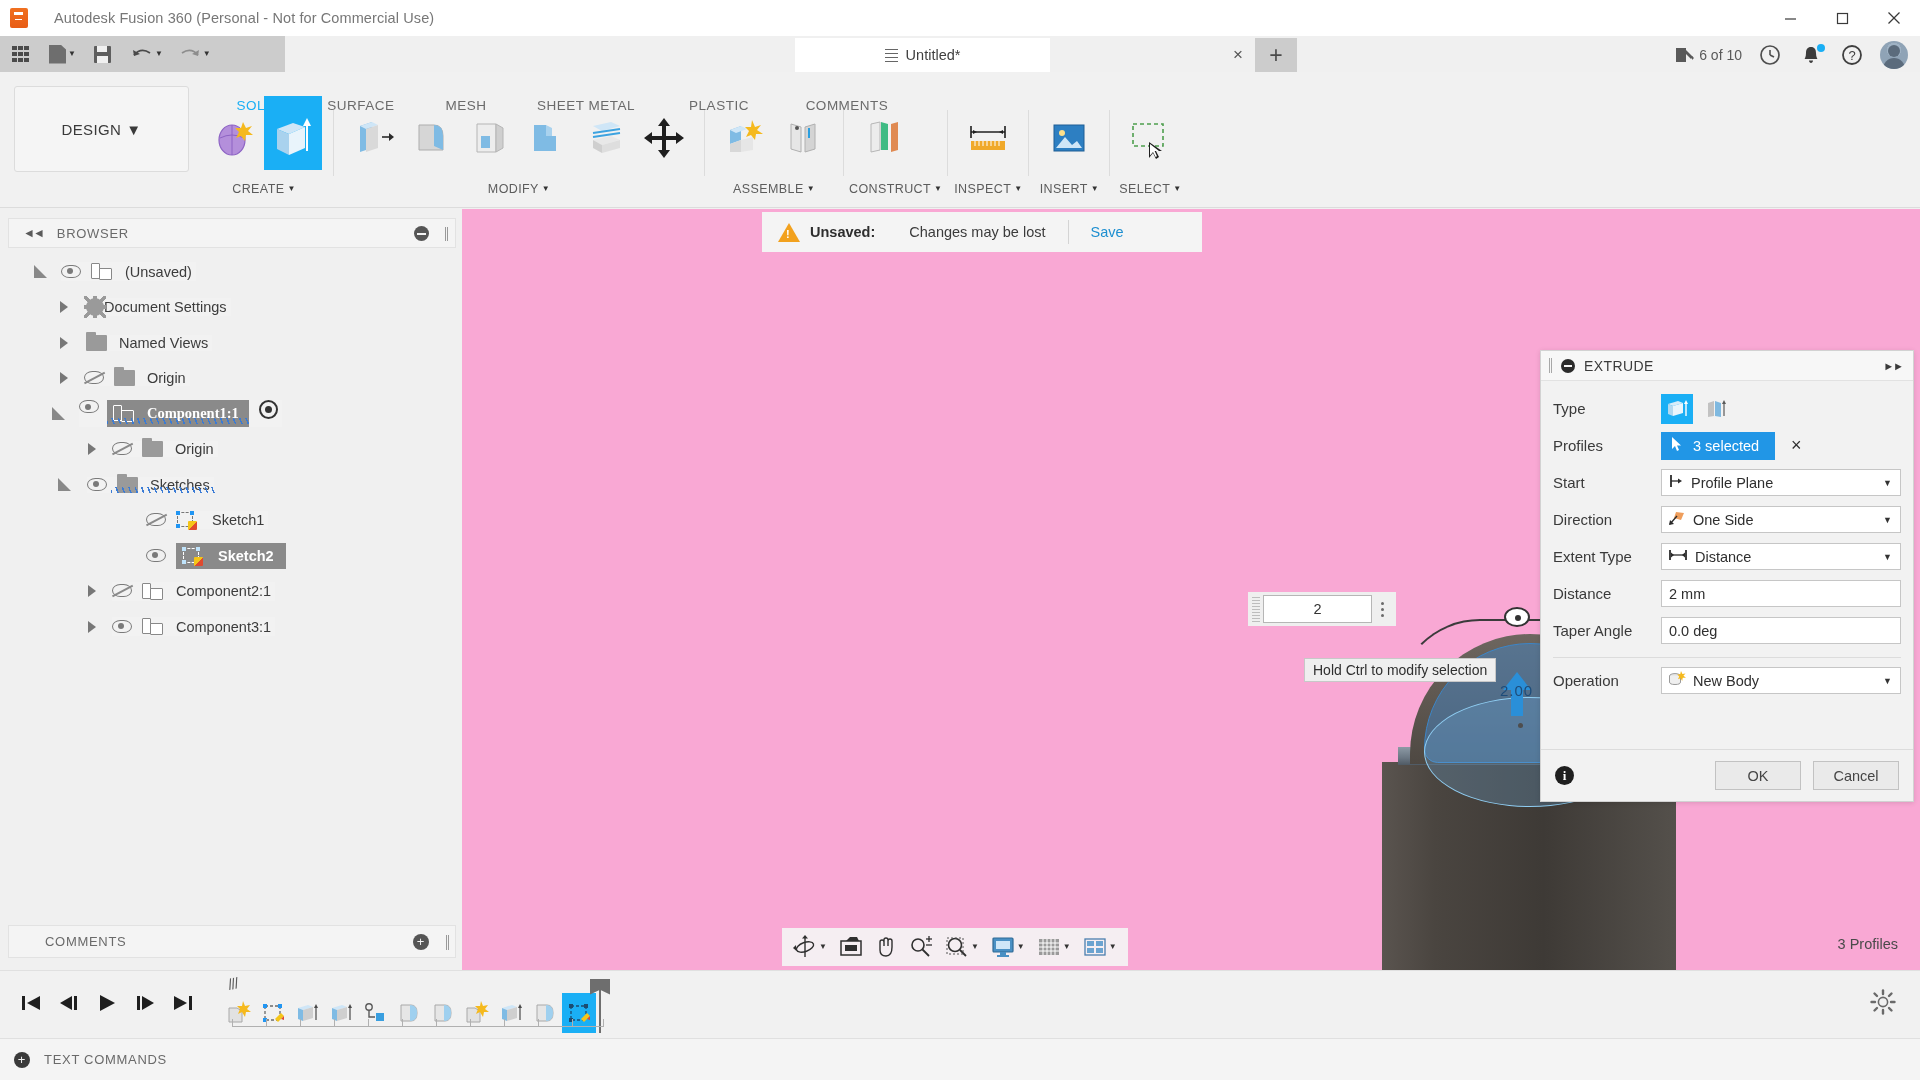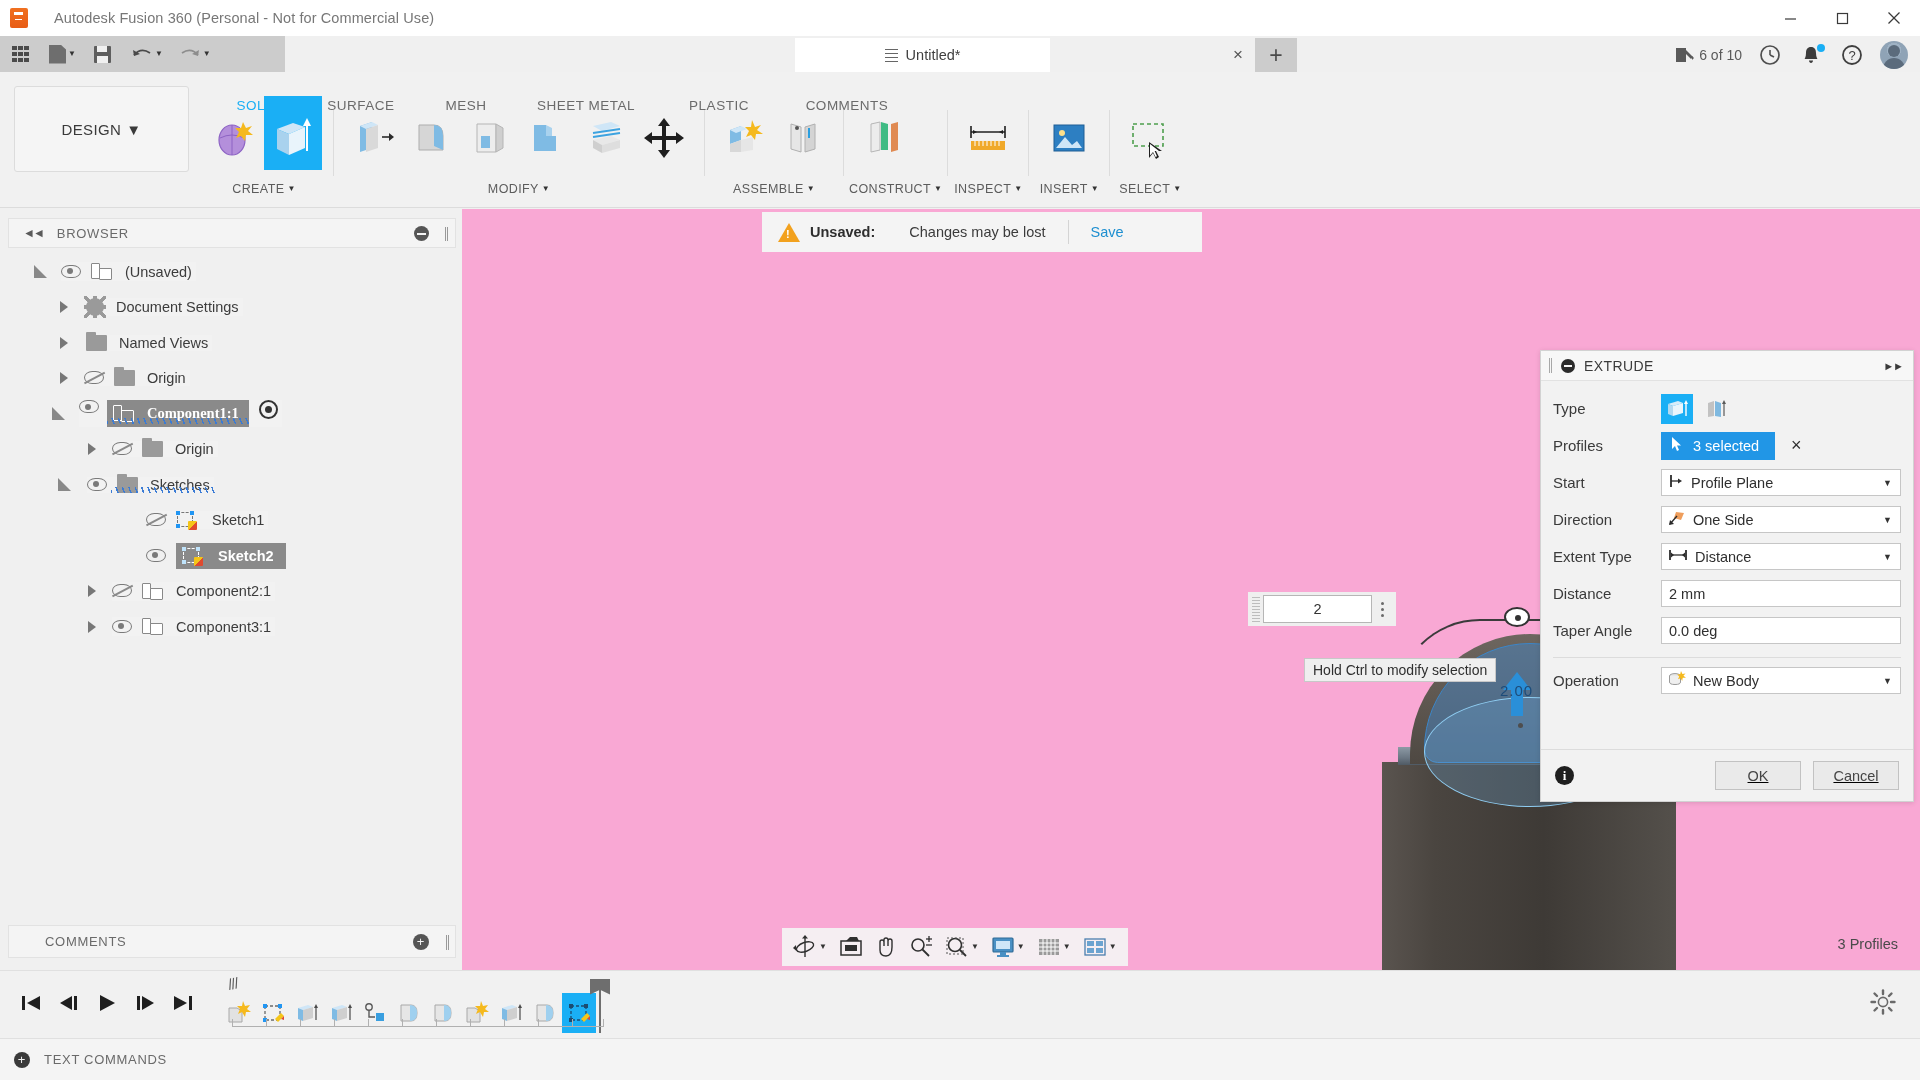--- a/index.html
+++ b/index.html
@@ -491,21 +491,21 @@
   .info-ic {
     width: 19px; height: 19px; border-radius: 50%; background: #1f1f1f;
     color: #fff; font-size: 13px; font-weight: bold; text-align: center; line-height: 19px;
     font-family: "Liberation Serif", serif;
   }
   .ex-btn {
     height: 29px; min-width: 86px; border: 1px solid #c2c2c2; background: #eaeaea;
     display: flex; align-items: center; justify-content: center;
     font-size: 14.5px; color: #454545;
   }
-  .ex-btns { margin-left: auto; display: flex; gap: 12px; text-decoration: underline; }
+  .ex-btns { margin-left: auto; display: flex; gap: 12px; }
 </style>
 </head>
 <body>
 
 <div id="app">
 
   <div class="titlebar">
     <div class="app-icon"></div>
     <div class="title-text">Autodesk Fusion 360 (Personal - Not for Commercial Use)</div>
     <div class="win-btns">
@@ -850,21 +850,21 @@
             <span class="b2"></span>
           </span>
         <span style="margin-left:12px;">(Unsaved)</span>
       </span>
     </div>
 
     <div class="trow" style="padding-left:52px;">
       <span class="arrow-closed"></span>
       <span class="lblwrap" style="margin-left:18px;">
         <span class="gear"></span>
-        <span style="margin-left:12px;">Document Settings</span>
+        <span style="">Document Settings</span>
       </span>
     </div>
 
     <div class="trow" style="padding-left:52px;">
       <span class="arrow-closed"></span>
       <span class="lblwrap" style="margin-left:18px;">
         <span class="folder"></span>
         <span style="margin-left:12px;">Named Views</span>
       </span>
     </div>

